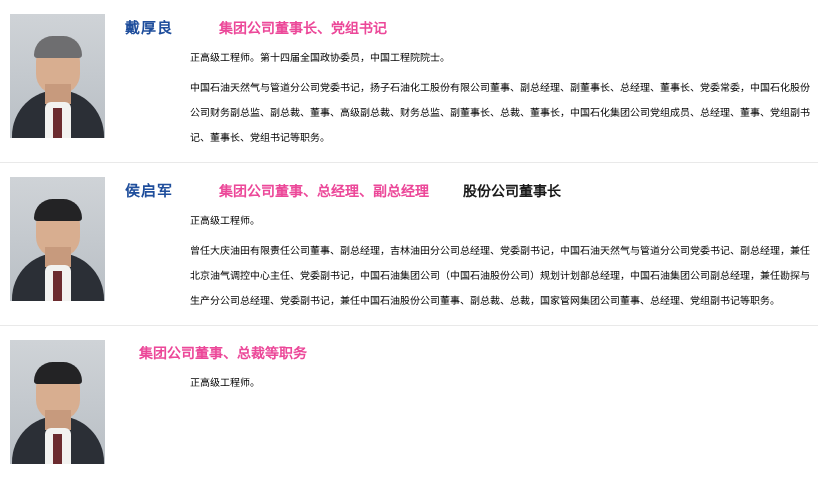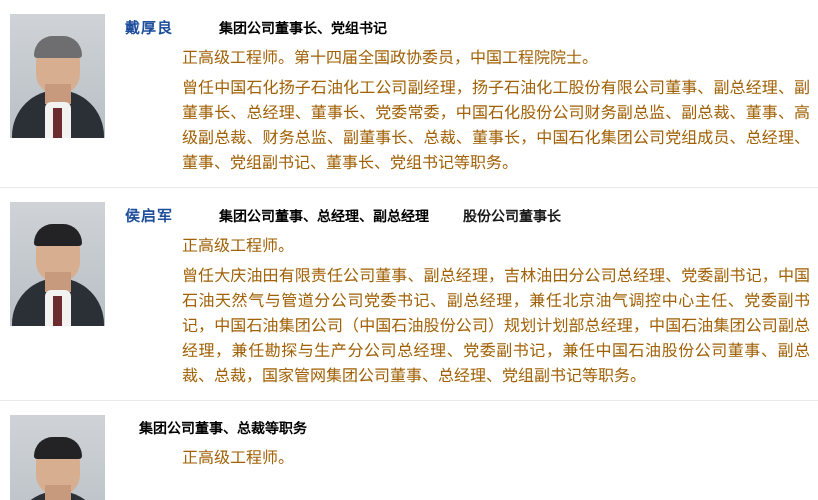--- a/index.html
+++ b/index.html
@@ -125,43 +125,43 @@
     padding-top: 2px;
   }
   .name {
     color: #1f4e9c;
     font-size: 15px;
     font-weight: bold;
     letter-spacing: 1px;
     min-width: 80px;
   }
   .title-group {
-    color: #000000;
+    color: #ec4899;
     font-size: 14px;
     font-weight: bold;
     margin-left: 14px;
     white-space: nowrap;
   }
   .title-sec {
     color: #1a1a1a;
     font-size: 14px;
     font-weight: bold;
     margin-left: 34px;
     white-space: nowrap;
   }
 
   .bio {
     padding-left: 57px;
     padding-right: 6px;
   }
   .bio p {
-    margin: 0 0 5px 0;
-    font-size: 16px;
+    margin: 0 0 5px 8px;
+    font-size: 10px;
     line-height: 25px;
-    color: #a16207;
+    color: #000000;
     text-align: justify;
   }
   .bio p:last-child { margin-bottom: 0; }
 </style>
 </head>
 <body>
 
 <div class="leader-list">
 
   <div class="leader-row">
@@ -176,21 +176,21 @@
         <div class="tie"></div>
       </div>
     </div>
     <div class="info-cell">
       <div class="name-line">
         <span class="name">戴厚良</span>
         <span class="title-group">集团公司董事长、党组书记</span>
       </div>
       <div class="bio">
         <p>正高级工程师。第十四届全国政协委员，中国工程院院士。</p>
-        <p>曾任中国石化扬子石油化工公司副经理，扬子石油化工股份有限公司董事、副总经理、副董事长、总经理、董事长、党委常委，中国石化股份公司财务副总监、副总裁、董事、高级副总裁、财务总监、副董事长、总裁、董事长，中国石化集团公司党组成员、总经理、董事、党组副书记、董事长、党组书记等职务。</p>
+        <p>中国石油天然气与管道分公司党委书记，扬子石油化工股份有限公司董事、副总经理、副董事长、总经理、董事长、党委常委，中国石化股份公司财务副总监、副总裁、董事、高级副总裁、财务总监、副董事长、总裁、董事长，中国石化集团公司党组成员、总经理、董事、党组副书记、董事长、党组书记等职务。</p>
       </div>
     </div>
   </div>
 
   <div class="leader-row">
     <div class="photo-cell">
       <div class="photo hair-dark">
         <div class="bg"></div>
         <div class="suit"></div>
         <div class="head"></div>

